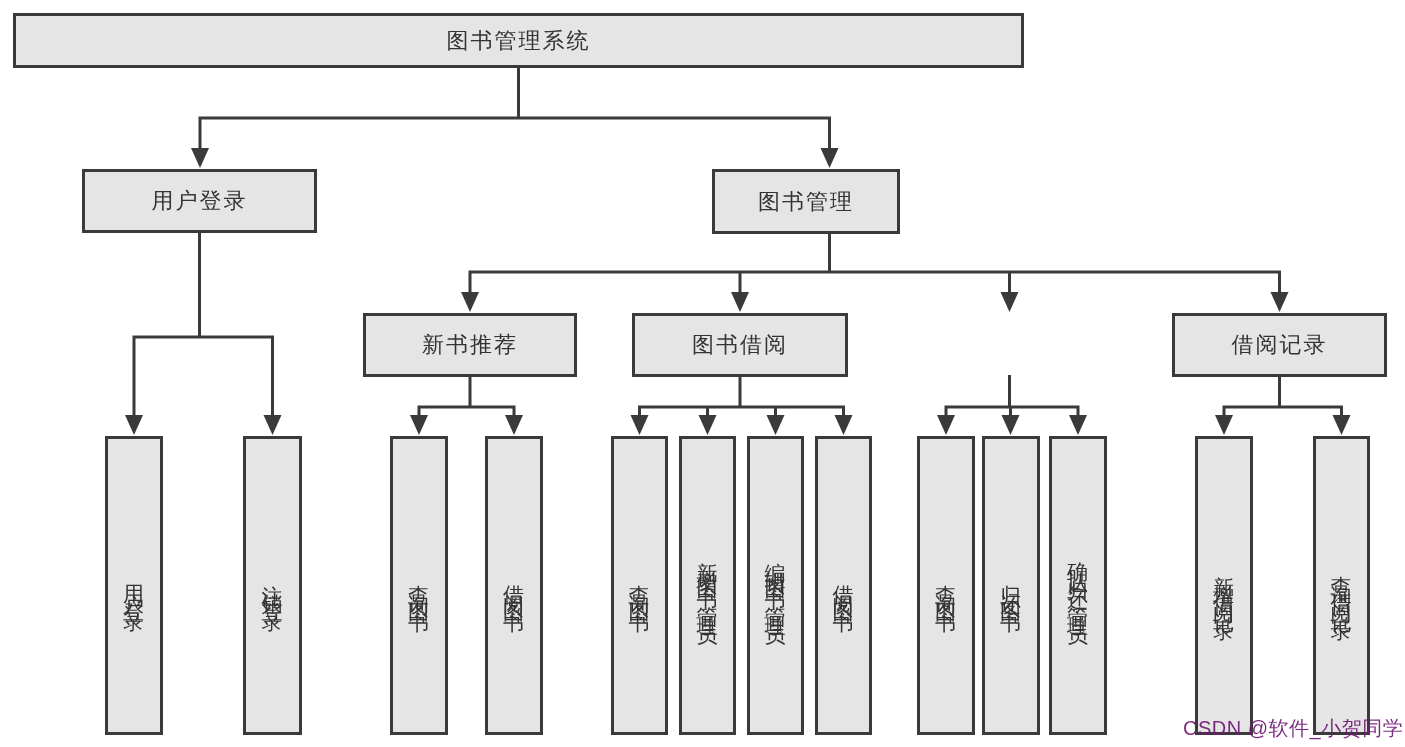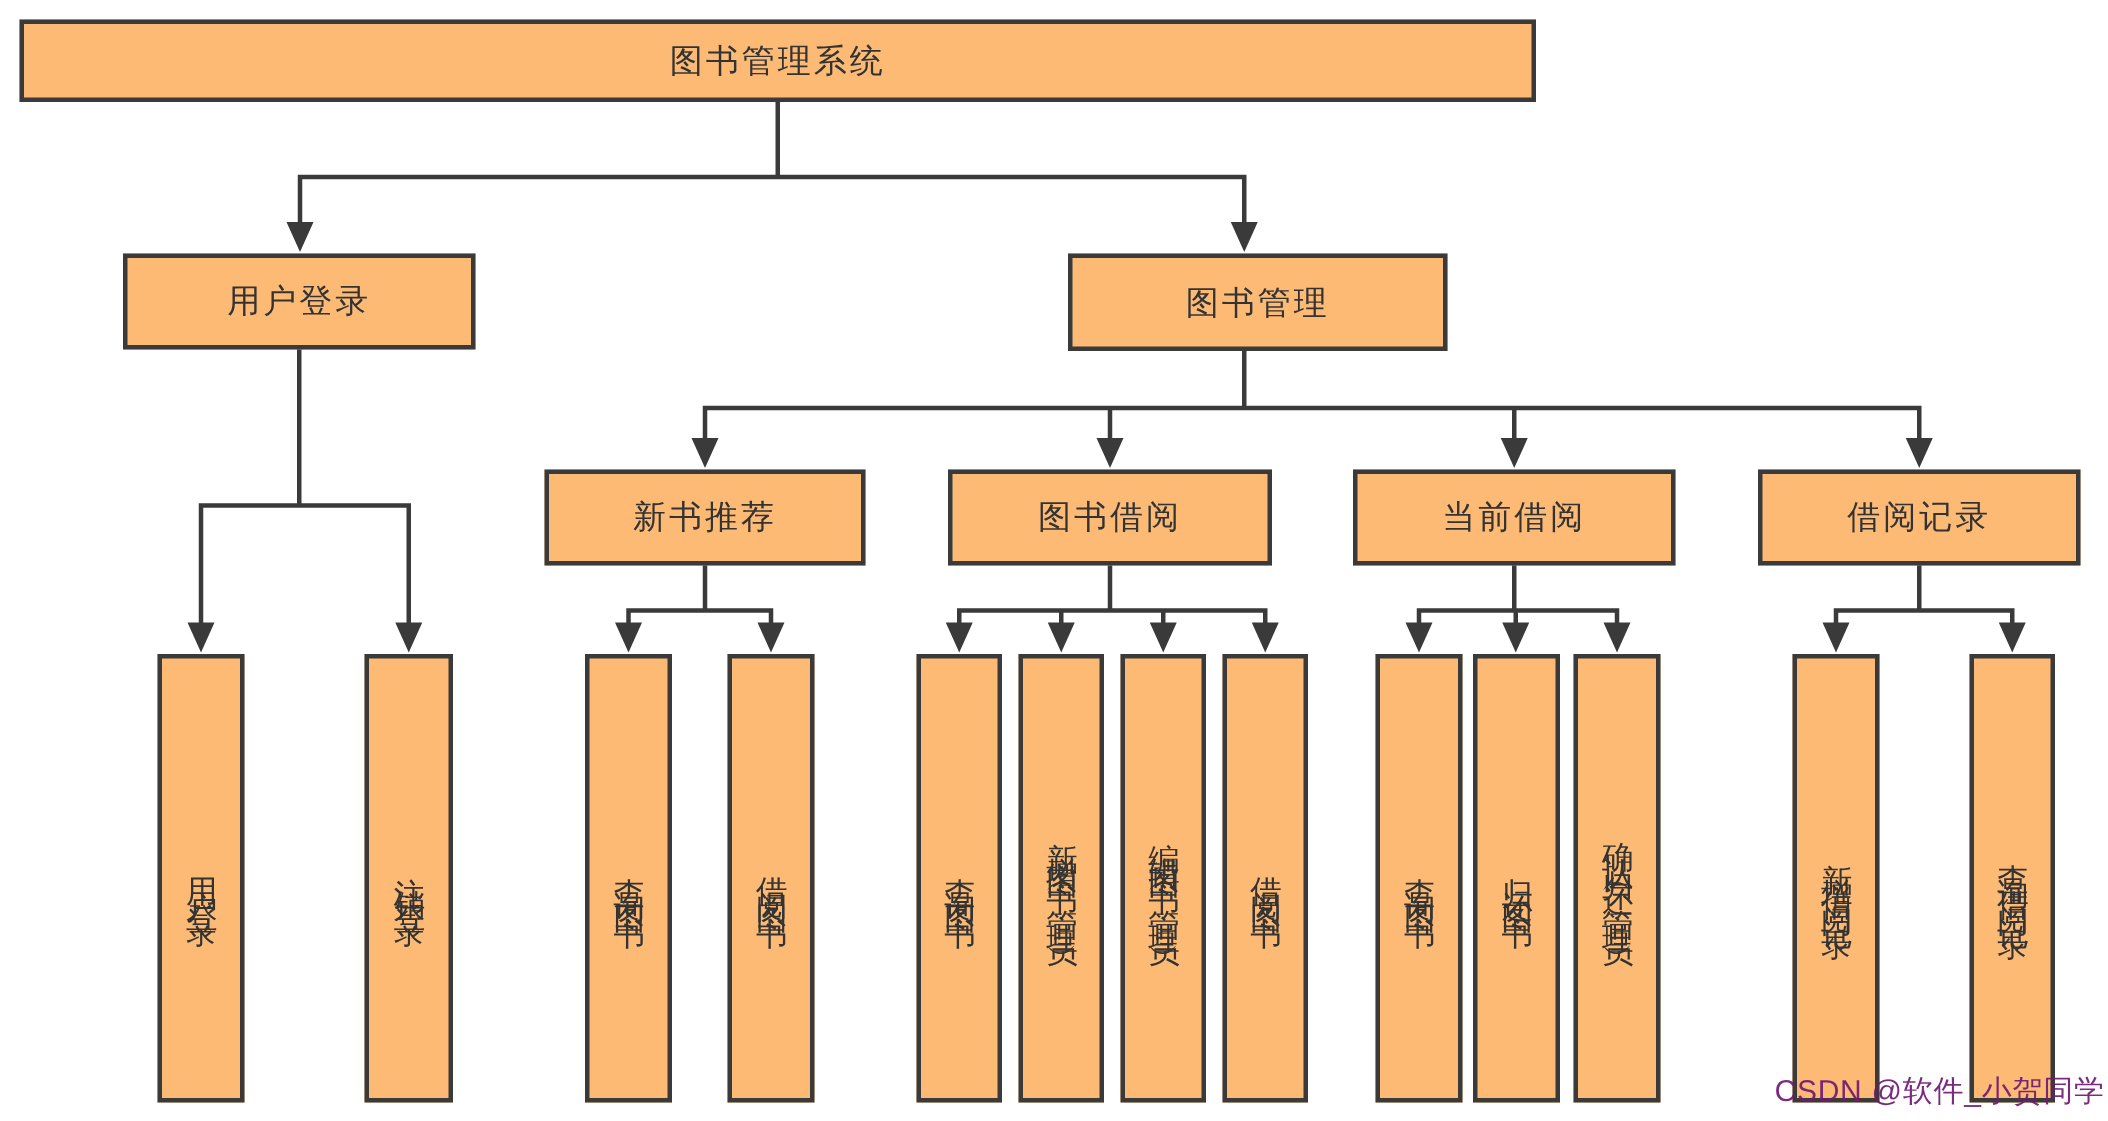--- a/index.html
+++ b/index.html
@@ -4,21 +4,21 @@
 <style>
   html,body{margin:0;padding:0;background:#ffffff;}
   .canvas{
     position:relative;width:1405px;height:747px;background:#ffffff;overflow:hidden;
     font-family:"Liberation Sans","DejaVu Sans",sans-serif;color:#333333;
   }
   .wires{position:absolute;left:0;top:0;width:1405px;height:747px;}
   .wires path{stroke:#3a3a3a;stroke-width:3;fill:none;}
   .wires polygon{fill:#3a3a3a;stroke:none;}
   .box{
-    position:absolute;box-sizing:border-box;border:3px solid #3a3a3a;background:#fdba74;
+    position:absolute;box-sizing:border-box;border:3px solid #3a3a3a;background:#e5e5e5;
     display:flex;align-items:center;justify-content:center;
   }
   .hbox{font-size:22px;letter-spacing:2px;white-space:nowrap;}
   .vbox .vtext{
     writing-mode:vertical-rl;line-height:1;font-size:21px;letter-spacing:9px;white-space:nowrap;
   }
   .watermark{
     position:absolute;left:1183px;top:716px;font-size:20px;line-height:1.2;
     color:#701a75;opacity:.92;white-space:nowrap;letter-spacing:0.5px;z-index:5;
   }
@@ -60,25 +60,24 @@
     <polygon points="1069,415 1087,415 1078,435"></polygon>
 
     <path d="M1279.5 375 V408.5 M1222.5 407 H1343 M1224 407 V417 M1341.5 407 V417"></path>
     <polygon points="1215,415 1233,415 1224,435"></polygon>
     <polygon points="1332.5,415 1350.5,415 1341.5,435"></polygon>
   </svg>
 
   <div class="box hbox" style="left:13px;top:13px;width:1011px;height:55px">图书管理系统</div>
 
   <div class="box hbox" style="left:82px;top:169px;width:235px;height:64px">用户登录</div>
-  <div class="box hbox" style="left:712px;top:169px;width:253px;height:65px">图书管理</div>
+  <div class="box hbox" style="left:712px;top:169px;width:188px;height:65px">图书管理</div>
 
   <div class="box hbox" style="left:363px;top:313px;width:214px;height:64px">新书推荐</div>
   <div class="box hbox" style="left:632px;top:313px;width:216px;height:64px">图书借阅</div>
-  <div class="box hbox" style="left:902px;top:313px;width:215px;height:64px">当前借阅</div>
   <div class="box hbox" style="left:1172px;top:313px;width:215px;height:64px">借阅记录</div>
 
   <div class="box vbox" style="left:105px;top:436px;width:58px;height:299px">
     <span class="vtext">用户登录</span>
   </div>
   <div class="box vbox" style="left:243px;top:436px;width:59px;height:299px">
     <span class="vtext">注销登录</span>
   </div>
 
   <div class="box vbox" style="left:390px;top:436px;width:58px;height:299px">

